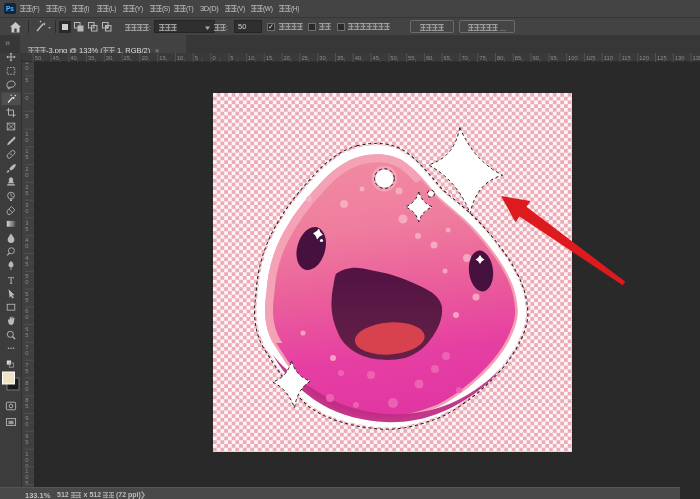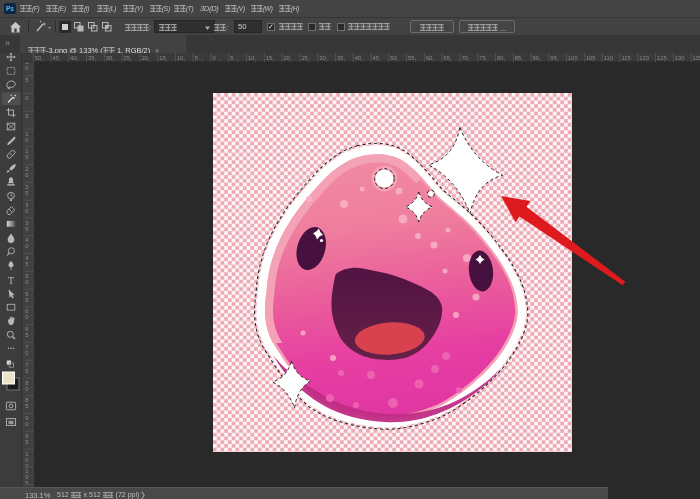--- a/index.html
+++ b/index.html
@@ -6,25 +6,25 @@
 body{width:700px;height:499px;overflow:hidden;background:#292929;font-family:"Liberation Sans",sans-serif;position:relative;}
 #menubar{position:absolute;left:0;top:0;width:700px;height:17px;background:#444444;}
 #optionsbar{position:absolute;left:0;top:17px;width:700px;height:18px;background:#434343;border-top:1px solid #363636;box-sizing:border-box;}
 #tabbar{position:absolute;left:0;top:35px;width:700px;height:18px;background:#373737;}
 #tab{position:absolute;left:20px;top:0px;width:166px;height:18px;background:#424242;}
 #toolbar{position:absolute;left:0;top:53px;width:22px;height:434px;background:#3c3c3c;border-right:1px solid #303030;box-sizing:border-box;}
 #hruler{position:absolute;left:22px;top:53px;width:678px;height:9px;background:#3a3a3a;border-bottom:1px solid #2e2e2e;box-sizing:border-box;}
 #vruler{position:absolute;left:22px;top:62px;width:12px;height:425px;background:#404040;}
 #corner{position:absolute;left:22px;top:53px;width:12px;height:9px;background:#3a3a3a;}
 #paste{position:absolute;left:34px;top:62px;width:666px;height:425px;background:#292929;}
-#statusbar{position:absolute;left:0;top:487px;width:608px;height:12px;background:#494949;border-top:1px solid #565656;box-sizing:border-box;}
+#statusbar{position:absolute;left:0;top:487px;width:680px;height:12px;background:#494949;border-top:1px solid #565656;box-sizing:border-box;font-weight:bold;}
 #canvas{position:absolute;left:213px;top:93px;width:359px;height:359px;
 background:conic-gradient(#edabb8 0 25%,#fdf5f5 0 50%,#edabb8 0 75%,#fdf5f5 0) 0 0/7.48px 7.48px;}
 .mtxt{color:#cfcfcf;font-size:8px;position:absolute;top:4px;white-space:nowrap;}
-.mn{font-size:6.5px;letter-spacing:-0.3px;color:#c2c2c2;font-style:italic;}
+.mn{font-size:6.5px;letter-spacing:-0.3px;color:#c2c2c2;}
 .lt{color:#dedede;font-size:7.5px;}
 .btn{position:absolute;top:2px;height:13px;background:#454545;border:1px solid #6b6b6b;box-sizing:border-box;border-radius:2px;text-align:center;}
 .z{display:inline-block;width:5.5px;height:7px;margin:0 0.25px;vertical-align:-0.5px;background:
 linear-gradient(rgba(150,150,150,0.22),rgba(150,150,150,0.22)) 0 0/5.5px 7px no-repeat,
 linear-gradient(#a2a2a2,#a2a2a2) 0 0/5.5px 1px no-repeat,
 linear-gradient(#979797,#979797) 0.5px 3px/4.5px 1px no-repeat,
 linear-gradient(#9d9d9d,#9d9d9d) 0 6px/5.5px 1px no-repeat,
 linear-gradient(#999999,#999999) 2.25px 0/1px 7px no-repeat;}
 .z.sb{width:5px;height:6px;background:
 linear-gradient(rgba(150,150,150,0.25),rgba(150,150,150,0.25)) 0 0/5.5px 6px no-repeat,

